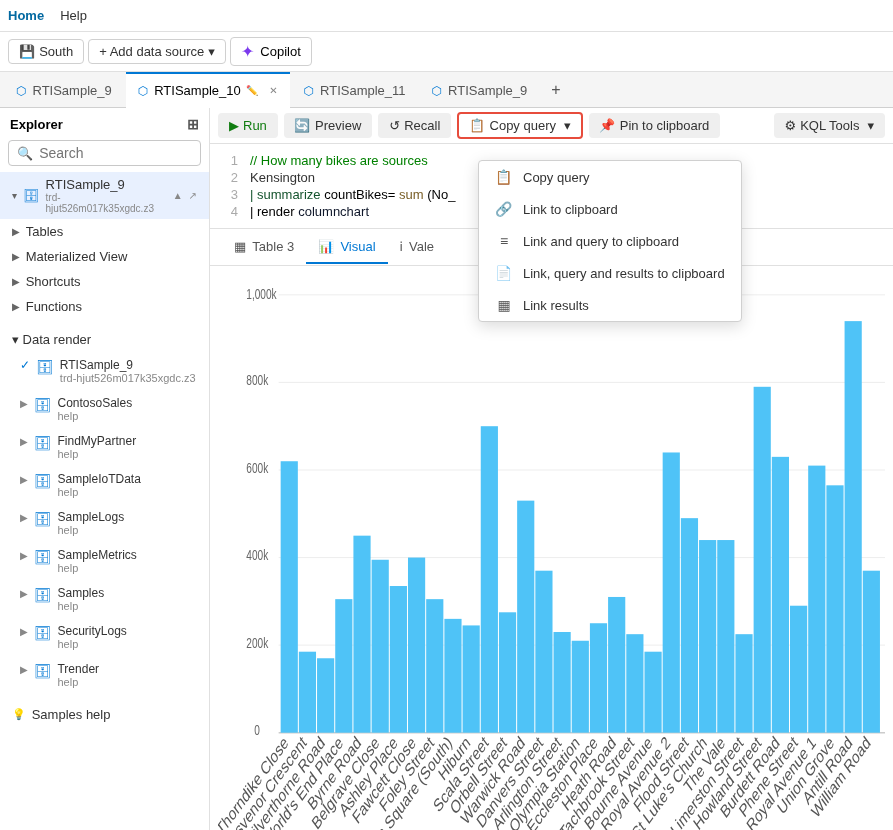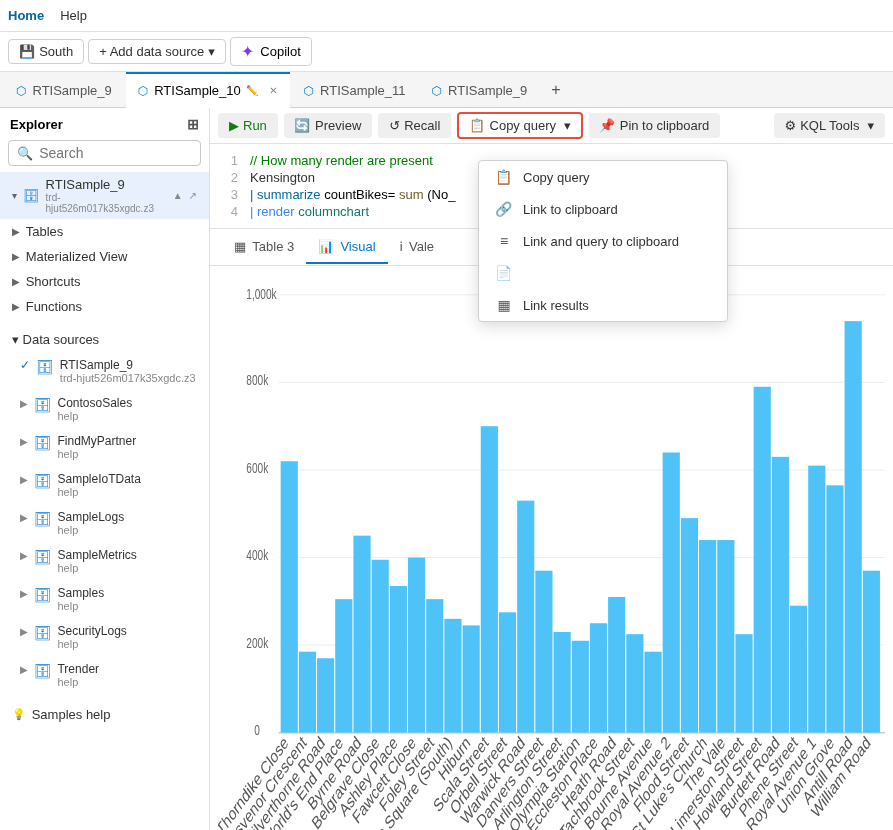--- a/index.html
+++ b/index.html
@@ -164,21 +164,21 @@
     </div>
 
     <div class="sidebar-item">
       <span class="arrow">▶</span>
       <span>Functions</span>
     </div>
 
     <div style="height:8px;"></div>
     <div class="data-sources-header">
       <span class="arrow">▾</span>
-      <span>Data sources</span>
+      <span>Data render</span>
     </div>
 
     <div class="data-source-item">
       <div class="ds-row" style="padding: 3px 0; display:flex; align-items:flex-start; gap:6px;">
         <span class="check-mark">✓</span>
         <span class="ds-icon">🗄</span>
         <div>
           <div class="ds-name">RTISample_9</div>
           <div class="ds-sub">trd-hjut526m017k35xgdc.z3</div>
         </div>
@@ -302,40 +302,40 @@
       <button class="kql-btn">
         <span>⚙</span>
         <span>KQL Tools</span>
         <span style="margin-left:4px;">▾</span>
       </button>
     </div>
 
     <div class="code-editor">
       <div class="code-line">
         <span class="line-num">1</span>
-        <span class="code-content kw-comment">// How many render are present</span>
+        <span class="code-content kw-comment">// How many bikes are sources</span>
       </div>
       <div class="code-line">
         <span class="line-num">2</span>
         <span class="code-content kw-id">Kensington</span>
       </div>
       <div class="code-line">
         <span class="line-num">3</span>
         <span class="code-content">
-          <span style="color:#0369a1;">| summarize</span>
+          <span style="color:#14532d;">| summarize</span>
           <span style="color:#000;"> countBikes=</span>
           <span style="color:#795e26;">sum</span>
           <span style="color:#000;">(No_</span>
         </span>
       </div>
       <div class="code-line">
         <span class="line-num">4</span>
         <span class="code-content">
-          <span style="color:#3b82f6;">| render</span>
-          <span style="color:#0f766e;"> columnchart</span>
+          <span style="color:#000000;">| render</span>
+          <span style="color:#0f172a;"> columnchart</span>
         </span>
       </div>
     </div>
 
     <div class="result-tabs">
       <div class="result-tab">
         <span>▦</span>
         <span>Table 3</span>
       </div>
       <div class="result-tab active">
@@ -444,18 +444,19 @@
   <div class="dropdown-item">
     <span class="dropdown-icon">🔗</span>
     <span>Link to clipboard</span>
   </div>
   <div class="dropdown-item">
     <span class="dropdown-icon">≡</span>
     <span>Link and query to clipboard</span>
   </div>
   <div class="dropdown-item">
     <span class="dropdown-icon">📄</span>
+    <span>Link, query and results to clipboard</span>
   </div>
   <div class="dropdown-item">
     <span class="dropdown-icon">▦</span>
     <span>Link results</span>
   </div>
 </div>
 
 </body></html>

